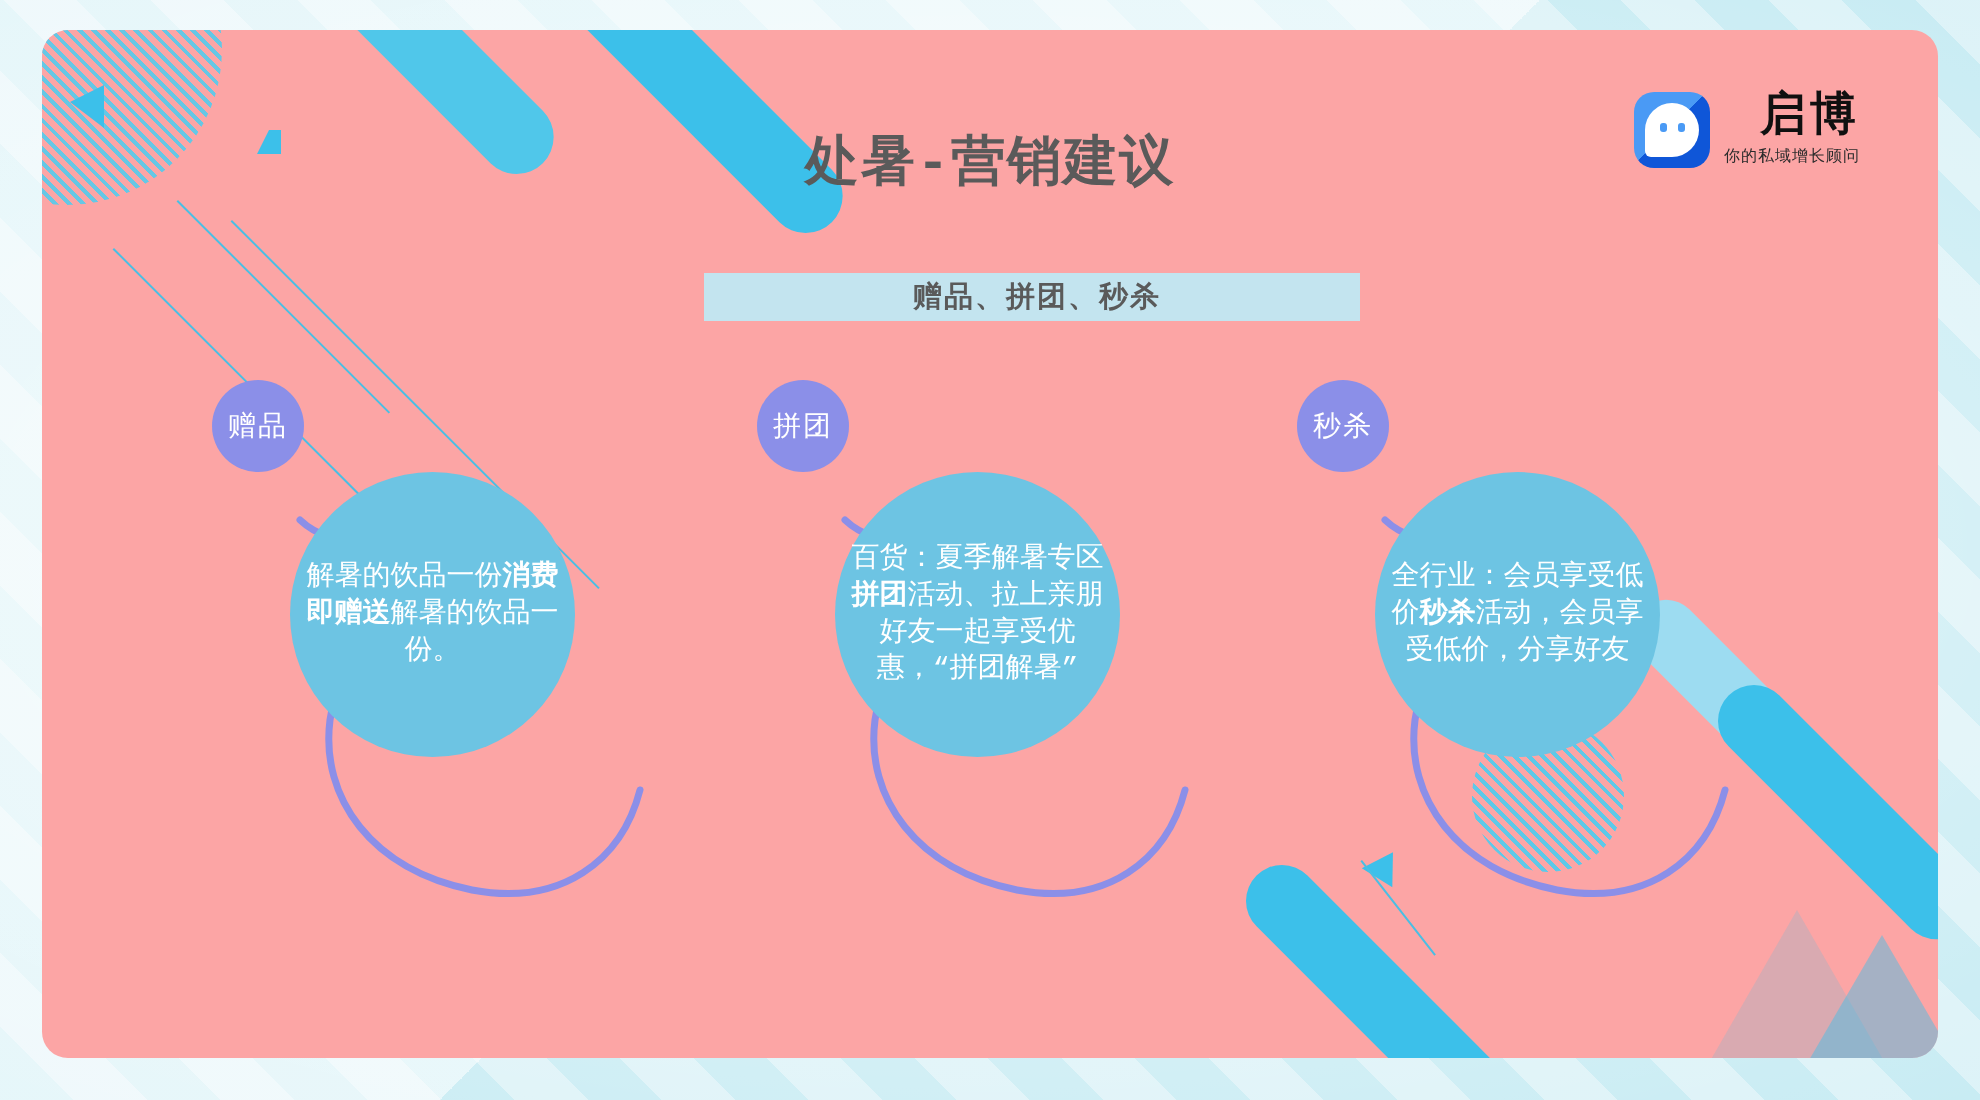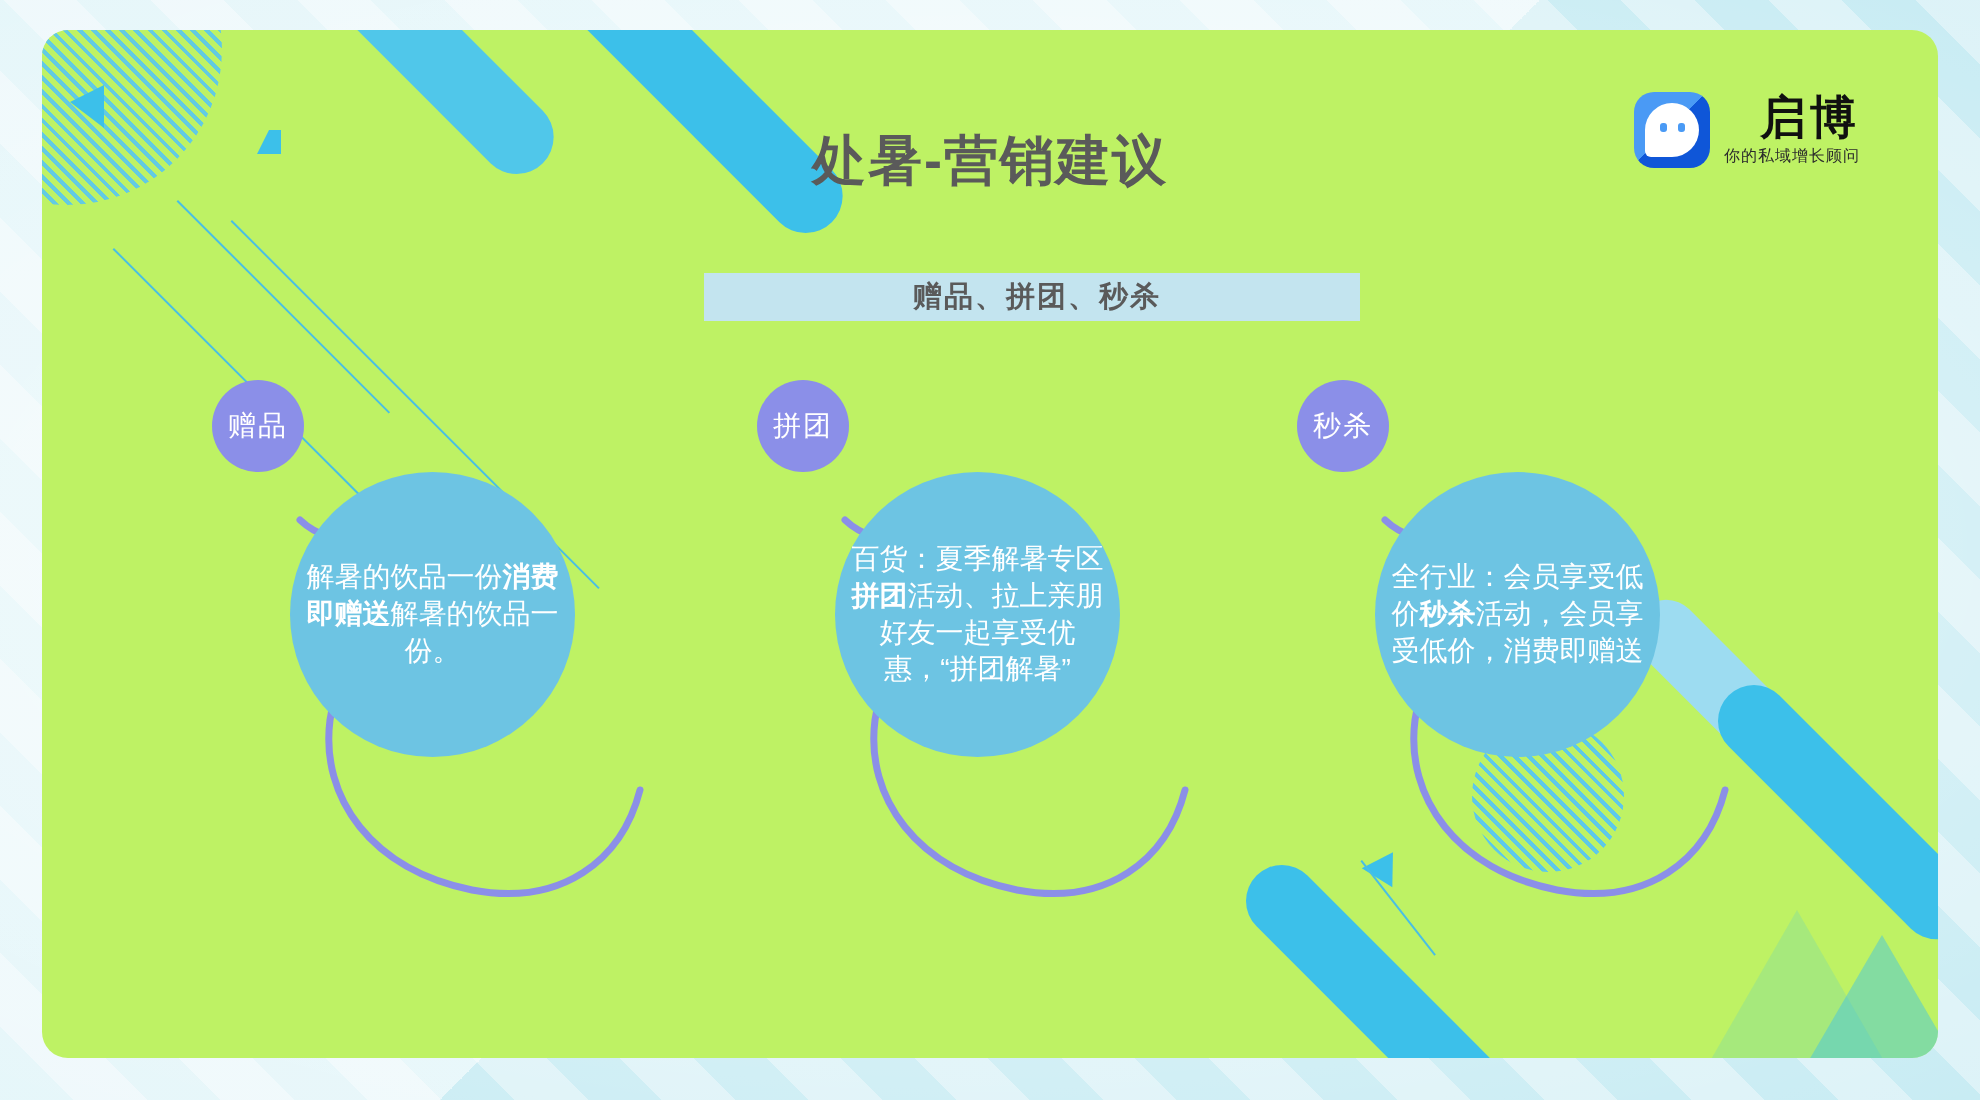--- a/index.html
+++ b/index.html
@@ -21,23 +21,24 @@
       #cfeef5;
   }
   .bg-fade{
     position:absolute;inset:0;
     background:radial-gradient(120% 100% at 50% 50%, rgba(255,255,255,.72) 0%, rgba(255,255,255,.25) 55%, rgba(255,255,255,0) 85%);
   }
 
   
   .card{
     position:absolute;left:42px;top:30px;width:1896px;height:1028px;
-    background:#bef264;border-radius:26px;
+    background:#fca5a5;border-radius:26px;
     box-shadow:0 0 0 0 rgba(0,0,0,0);
     overflow:hidden;
+    font-family:Liberation Mono, monospace;
   }
 
   
   .deco{position:absolute;pointer-events:none;}
 
   .bar{position:absolute;border-radius:999px;}
 
   .striped-circle{
     position:absolute;border-radius:50%;
     background:repeating-linear-gradient(45deg,#5ec9e8 0 4px,rgba(255,255,255,0) 4px 10px);
@@ -188,19 +189,19 @@
 
     <div class="group" style="left:1265px;top:360px;">
       <svg class="arc-svg" width="460" height="520" viewBox="0 0 460 520">
         <path d="M 78 130 C 120 170 185 135 190 190 C 196 252 118 250 108 330 C 98 408 150 480 250 500 C 340 517 400 470 418 400" fill="none" stroke="#8b8fe8" stroke-width="7" stroke-linecap="round"></path>
       </svg>
       <div class="badge" style="left:-10px;top:-10px;width:92px;height:92px;">
         <span>秒杀</span>
       </div>
       <div class="bubble" style="left:68px;top:82px;width:285px;height:285px;">
         <p>
-          <span>全行业：会员享受低价</span><b>秒杀</b><span>活动，会员享受低价，消费即赠送</span>
+          <span>全行业：会员享受低价</span><b>秒杀</b><span>活动，会员享受低价，分享好友</span>
         </p>
       </div>
     </div>
 
   </div>
 </div>
 
 </body></html>

